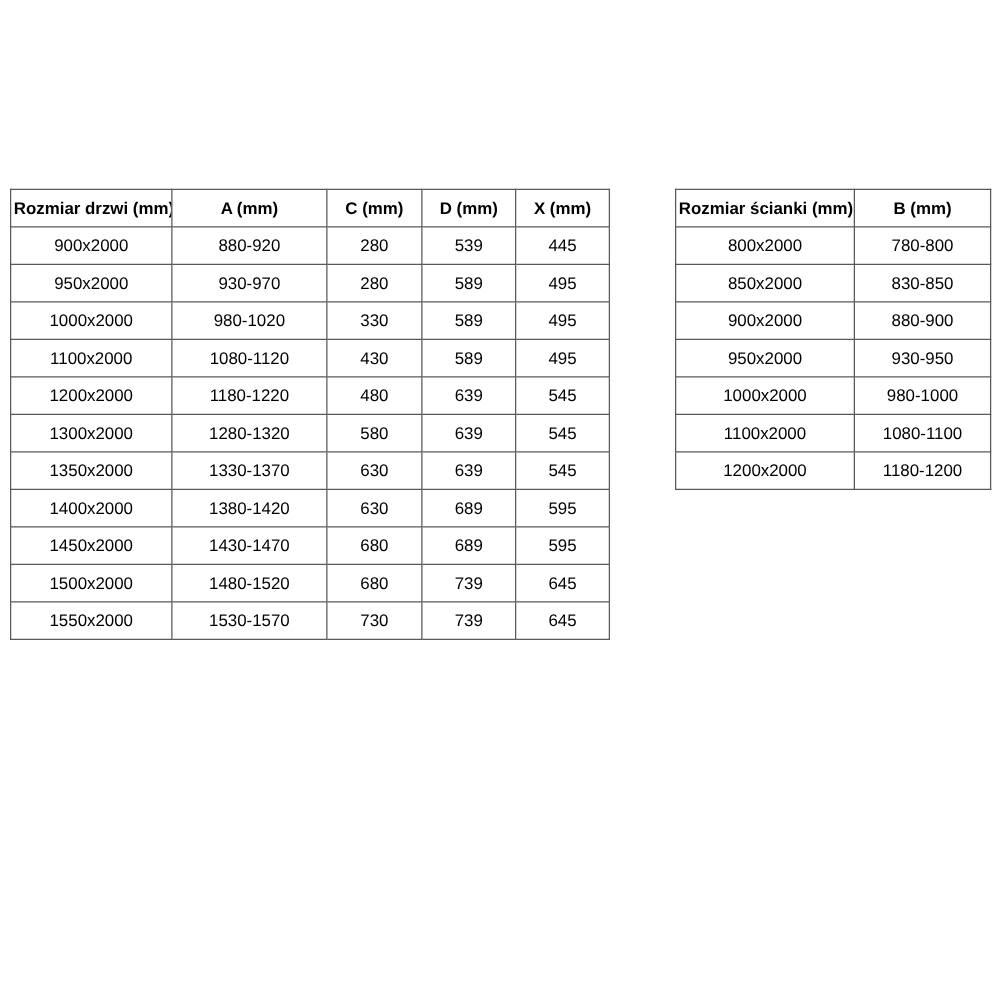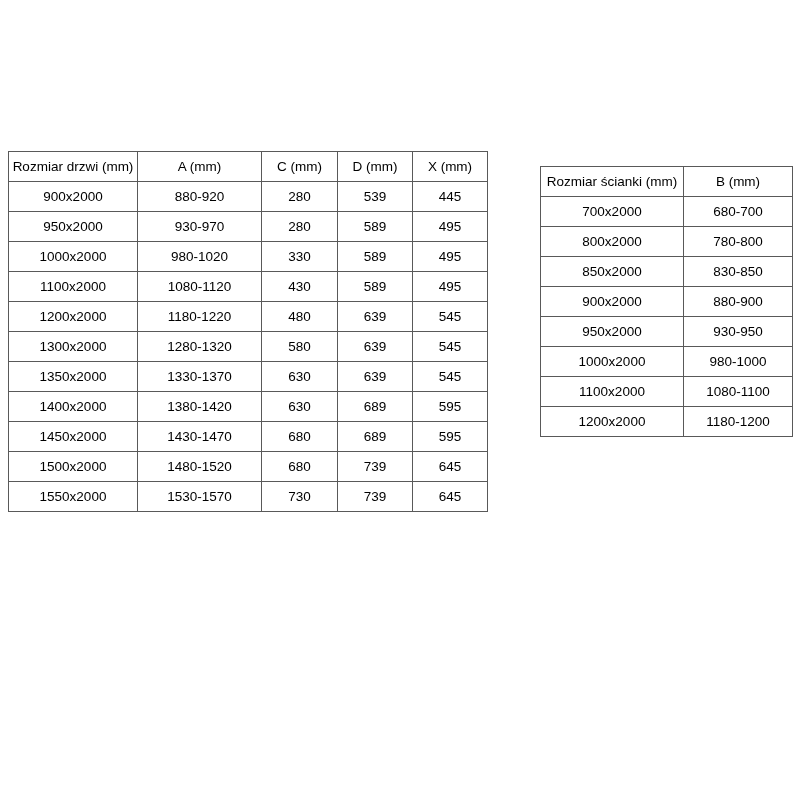--- a/index.html
+++ b/index.html
@@ -20,23 +20,23 @@
     border: 1px solid #595959;
     height: 30px;
     text-align: center;
     vertical-align: middle;
     font-size: 13.5px;
     line-height: 1;
     padding: 0 2px;
     overflow: hidden;
     white-space: nowrap;
   }
-  table.spec th { font-weight: normal; margin-left: 36px; }
+  table.spec th { font-weight: bold; margin-left: 36px; }
   #door-table { left: 8px; top: 151px; width: 479px; }
-  #wall-table { left: 540px; top: 166px; width: 252px; }
+  #wall-table { left: 540px; top: 151px; width: 252px; }
 </style>
 </head>
 <body>
 
 <div class="page">
 
   <table class="spec" id="door-table">
     <colgroup>
       <col style="width:129px">
       <col style="width:124px">
@@ -140,24 +140,20 @@
       <col style="width:109px">
     </colgroup>
   <thead>
         <tr>
           <th>Rozmiar ścianki (mm)</th>
           <th>B (mm)</th>
         </tr>
       </thead>
       <tbody>
         <tr>
-          <td>700x2000</td>
-          <td>680-700</td>
-        </tr>
-        <tr>
           <td>800x2000</td>
           <td>780-800</td>
         </tr>
         <tr>
           <td>850x2000</td>
           <td>830-850</td>
         </tr>
         <tr>
           <td>900x2000</td>
           <td>880-900</td>

